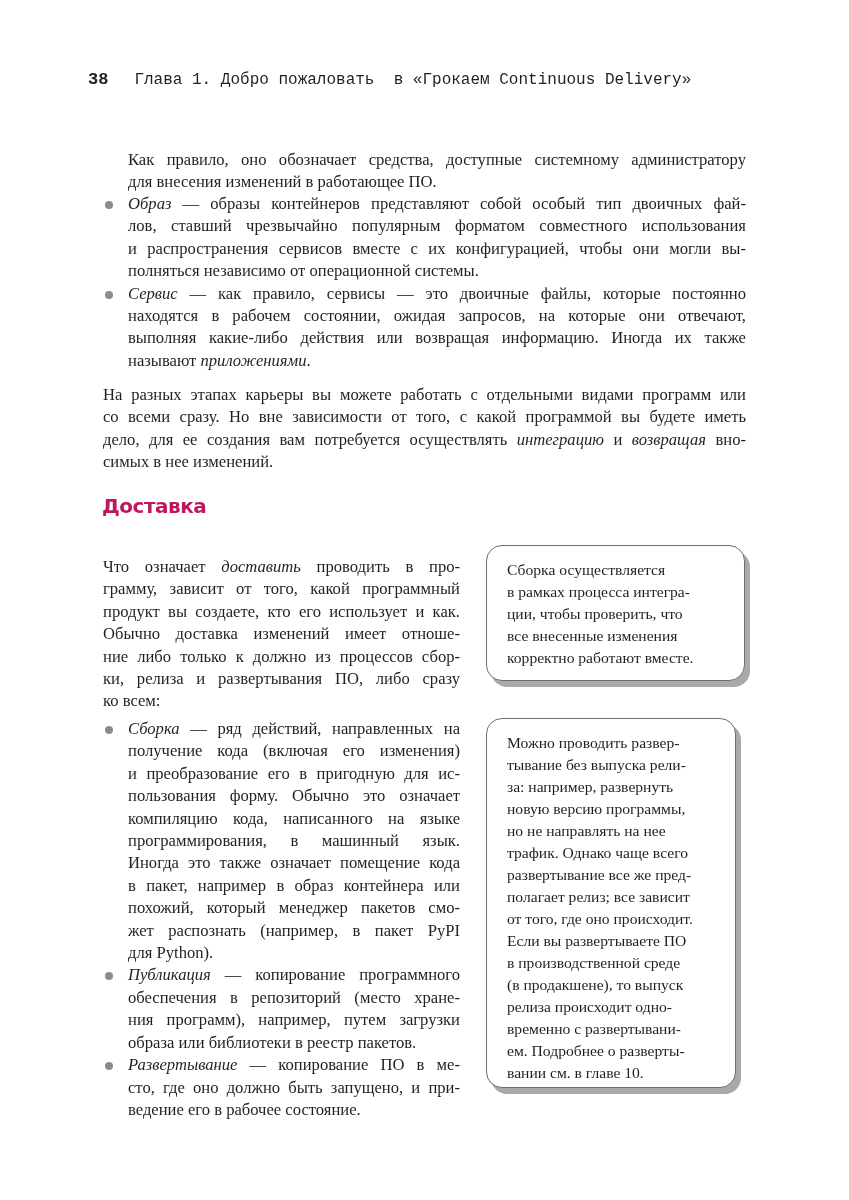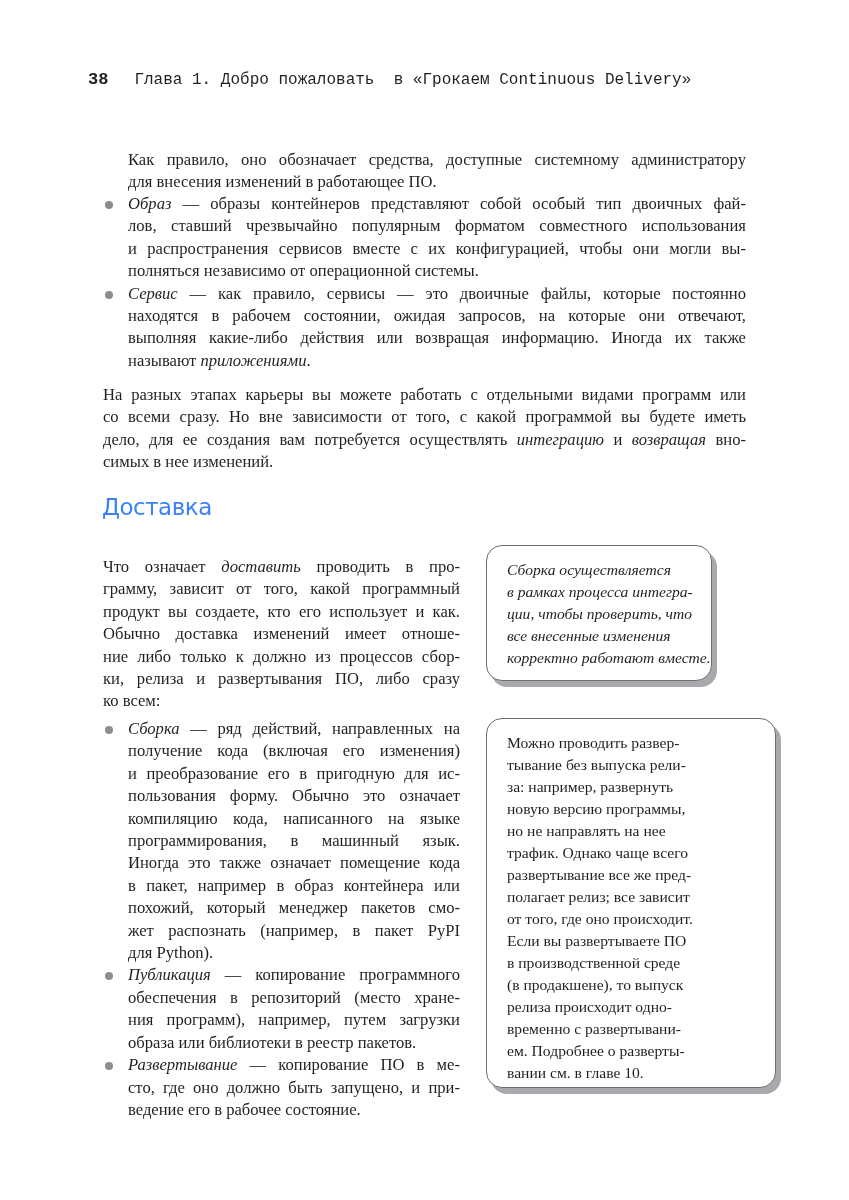--- a/index.html
+++ b/index.html
@@ -23,21 +23,21 @@
     .jline { display: block; text-align: justify; text-align-last: justify; white-space: normal; }
     em { font-style: italic; }
     .bullet-item { position: relative; padding-left: 25px; }
     .bullet {
       position: absolute; left: 2px; top: 8px;
       width: 8px; height: 8px; border-radius: 50%; background: #8c8c8c;
     }
     .section-title {
       position: absolute; left: 102px; top: 494px;
       font-family: "DejaVu Sans", "Liberation Sans", sans-serif;
-      font-weight: normal; font-size: 23px; color: #3b82f6; letter-spacing: -0.5px;
+      font-weight: bold; font-size: 20px; color: #be185d; letter-spacing: -0.5px;
     }
     .note {
       position: absolute; box-sizing: border-box;
       background: #ffffff; border: 1.5px solid #6d6e71; border-radius: 16px;
       box-shadow: 5px 6px 0 #a7a9ac;
       font-family: "Liberation Serif", "DejaVu Serif", serif;
       font-size: 15.6px; line-height: 22px; color: #231f20;
     }
   </style>
 </head>
@@ -111,29 +111,29 @@
     <span class="line">образа или библиотеки в реестр пакетов.</span>
   </div>
   <div class="bullet-item">
     <span class="bullet"></span>
     <span class="jline"><em>Развертывание</em><span> — копирование ПО в ме-</span></span>
     <span class="jline">сто, где оно должно быть запущено, и при-</span>
     <span class="line">ведение его в рабочее состояние.</span>
   </div>
 </div>
 
-<div class="note" style="left:486px; top:545px; width:226px; height:136px; padding:13px 0 0 20px;font-style:italic;">
+<div class="note" style="left:486px; top:545px; width:259px; height:136px; padding:13px 0 0 20px;">
   <span class="line">Сборка осуществляется</span>
   <span class="line">в рамках процесса интегра-</span>
   <span class="line">ции, чтобы проверить, что</span>
   <span class="line">все внесенные изменения</span>
   <span class="line">корректно работают вместе.</span>
 </div>
 
-<div class="note" style="left:486px; top:718px; width:290px; height:370px; padding:13px 0 0 20px;">
+<div class="note" style="left:486px; top:718px; width:250px; height:370px; padding:13px 0 0 20px;">
   <span class="line">Можно проводить развер-</span>
   <span class="line">тывание без выпуска рели-</span>
   <span class="line">за: например, развернуть</span>
   <span class="line">новую версию программы,</span>
   <span class="line">но не направлять на нее</span>
   <span class="line">трафик. Однако чаще всего</span>
   <span class="line">развертывание все же пред-</span>
   <span class="line">полагает релиз; все зависит</span>
   <span class="line">от того, где оно происходит.</span>
   <span class="line">Если вы развертываете ПО</span>

